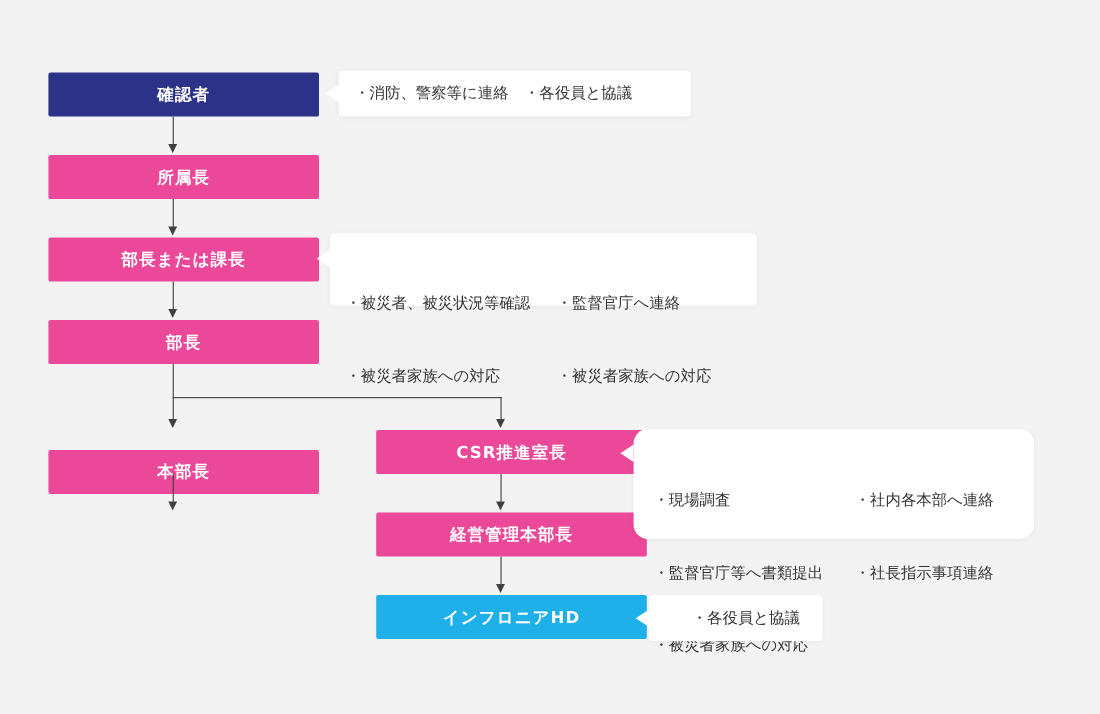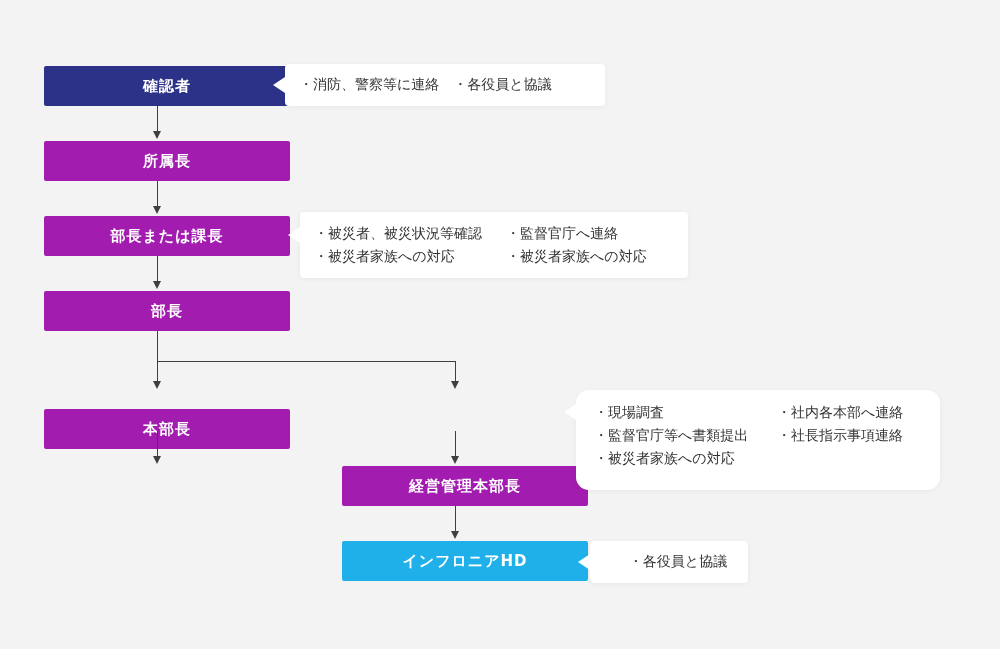--- a/index.html
+++ b/index.html
@@ -18,21 +18,21 @@
   .node{
     position:absolute;
     width:246px;height:40px;
     display:flex;align-items:center;justify-content:center;
     color:#ffffff;
     font-size:15px;font-weight:700;
     letter-spacing:1px;
     border-radius:2px;
     box-sizing:border-box;
   }
-  .node.blue{background:#a21caf;align-items:center;}
+  .node.blue{background:#ec4899;align-items:center;}
   .node.navy{background:#2b3288;}
   .node.lightblue{background:#1fb0e9;}
   
   .vline{position:absolute;width:1px;background:#3f3f3f;}
   .hline{position:absolute;height:1px;background:#3f3f3f;}
   .arrow{position:absolute;width:9px;}
   .arrow .shaft{position:absolute;left:4px;top:0;width:1px;background:#3f3f3f;}
   .arrow .head{
     position:absolute;left:0;bottom:0;
     width:0;height:0;
@@ -53,21 +53,21 @@
   .callout .tail{
     position:absolute;left:-12px;
     width:0;height:0;
     border-top:8px solid transparent;
     border-bottom:8px solid transparent;
     border-right:12px solid #ffffff;
   }
   .note-row{display:flex;align-items:center;height:100%;}
   .note-row span{white-space:nowrap;}
   .note-cols{display:flex;}
-  .note-col div{line-height:23px;white-space:nowrap;}
+  .note-col div{line-height:23px;white-space:nowrap;margin-top:43px;}
 </style>
 </head>
 <body>
 
 <div class="canvas">
 
   <div class="node navy" style="left:44px;top:66px;">
     <span>確認者</span>
   </div>
   <div class="node blue" style="left:44px;top:141px;">
@@ -76,20 +76,23 @@
   <div class="node blue" style="left:44px;top:291px;">
     <span>部長</span>
   </div>
   <div class="node blue" style="left:44px;top:216px;">
     <span>部長または課長</span>
   </div>
   <div class="node blue" style="left:44px;top:391px;margin-top:18px;">
     <span>本部長</span>
   </div>
 
+  <div class="node blue" style="left:342px;top:391px;">
+    <span>CSR推進室長</span>
+  </div>
   <div class="node blue" style="left:342px;top:466px;">
     <span>経営管理本部長</span>
   </div>
   <div class="node lightblue" style="left:342px;top:541px;">
     <span>インフロニアHD</span>
   </div>
 
   <div class="arrow" style="left:152.5px;top:106px;height:33px;">
     <div class="shaft" style="height:26px;"></div>
       <div class="head"></div>
@@ -119,21 +122,21 @@
   <div class="hline" style="left:156.5px;top:361px;width:299px;"></div>
   <div class="arrow" style="left:152.5px;top:361px;height:28px;">
     <div class="shaft" style="height:21px;"></div>
       <div class="head"></div>
   </div>
   <div class="arrow" style="left:450.5px;top:361px;height:28px;">
     <div class="shaft" style="height:21px;"></div>
       <div class="head"></div>
   </div>
 
-  <div class="callout" style="left:285px;top:64px;width:320px;height:42px;">
+  <div class="callout" style="left:308px;top:64px;width:320px;height:42px;">
     <div class="tail" style="top:13px;"></div>
     <div class="note-row" style="padding-left:14px;gap:14px;">
       <span>・消防、警察等に連絡</span>
       <span>・各役員と協議</span>
     </div>
   </div>
 
   <div class="callout" style="left:300px;top:212px;width:388px;height:66px;">
     <div class="tail" style="top:15px;"></div>
     <div class="note-cols" style="padding:10px 0 0 14px;">

